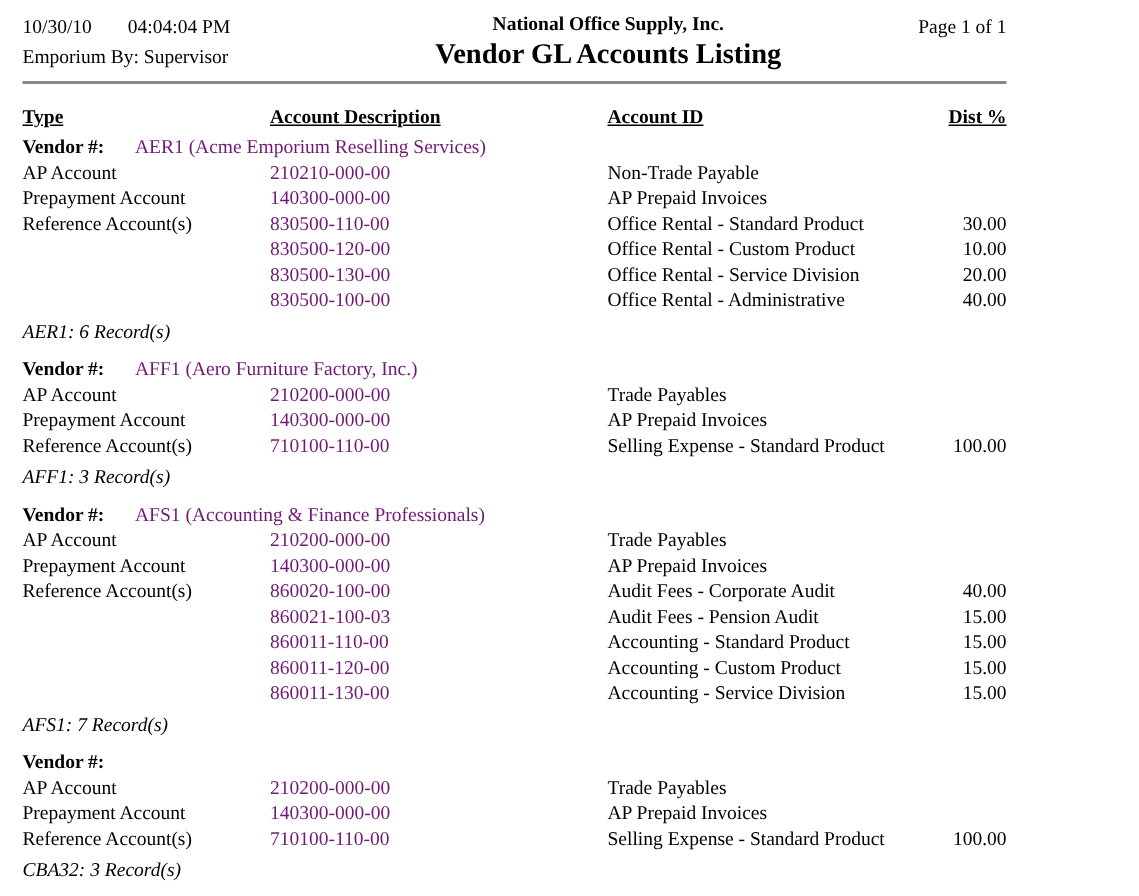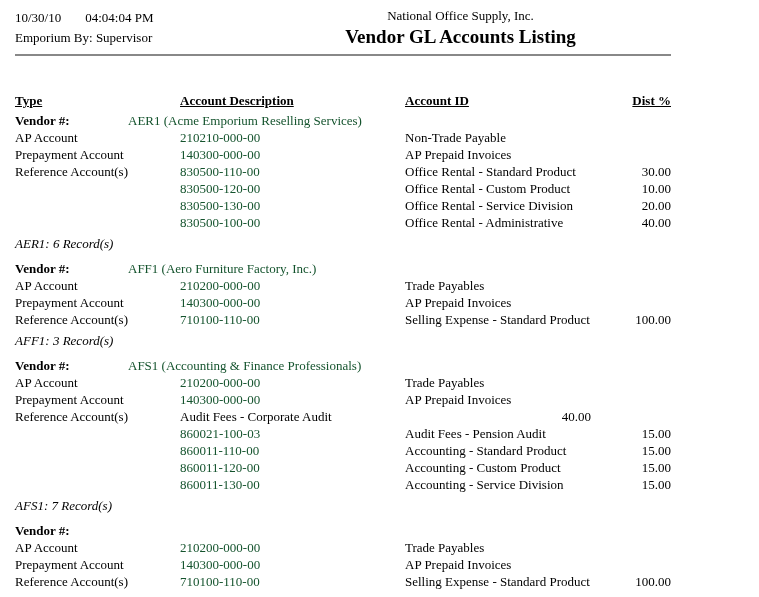--- a/index.html
+++ b/index.html
@@ -9,55 +9,56 @@
     font-size: 13px; color: #000000;
   }
   .page { box-sizing: border-box; width: 695px; padding: 8px 24px 0 15px; }
 
   
   .hdr { display: flex; align-items: flex-start; }
   .hdr-left { width: 235px; line-height: 20px; }
   .hdr-l1 { display: flex; }
   .time { margin-left: 24px; }
   .hdr-center { flex: 1; text-align: center; }
-  .company { font-weight: normal; font-size: 13px; line-height: 16px; }
+  .company { font-weight: bold; font-size: 13px; line-height: 16px; }
   .rtitle { font-weight: bold; font-size: 19px; line-height: 22px; margin-top: 2px; }
   .hdr-right { width: 110px; text-align: right; line-height: 20px; }
 
   .rule { border: none; border-top: 2px solid #888888; margin: 6px 0 0 0; }
 
   
   .grid { display: grid; grid-template-columns: 165px 225px 1fr 80px; line-height: 17px; }
-  .colhead { margin-top: 36px; margin-bottom: 3px; font-weight: bold; }
+  .colhead { margin-top: 13px; margin-bottom: 3px; font-weight: bold; }
   .colhead .ch { text-decoration: underline; }
   .c4 { text-align: right; }
-  .link { color: #14532d; }
+  .link { color: #701a75; }
 
   .group { margin-bottom: 8px; }
-  .vendor-row { display: flex; line-height: 17px; gap: 38px; }
+  .vendor-row { display: flex; line-height: 17px; }
   .vlabel { font-weight: bold; width: 75px; }
   .summary { font-style: italic; line-height: 17px; margin-top: 4px; }
 </style>
 </head>
 <body>
 
 <div class="page">
 
   <div class="hdr">
     <div class="hdr-left">
       <div class="hdr-l1">
         <span>10/30/10</span>
         <span class="time">04:04:04 PM</span>
       </div>
       <div>Emporium By: Supervisor</div>
     </div>
     <div class="hdr-center">
       <div class="company">National Office Supply, Inc.</div>
       <div class="rtitle">Vendor GL Accounts Listing</div>
     </div>
+    <div class="hdr-right">Page 1 of 1</div>
   </div>
 
   <hr class="rule">
 
   <div class="grid colhead">
     <span class="ch c1">Type</span>
     <span class="ch c3">Account Description</span>
     <span class="ch c2">Account ID</span>
     <span class="c4"><span class="ch">Dist %</span></span>
   </div>
@@ -144,20 +145,21 @@
       <span class="c4"></span>
     </div>
     <div class="grid">
       <span>Prepayment Account</span>
       <span class="link">140300-000-00</span>
       <span>AP Prepaid Invoices</span>
       <span class="c4"></span>
     </div>
     <div class="grid">
       <span>Reference Account(s)</span>
+      <span class="link">860020-100-00</span>
       <span>Audit Fees - Corporate Audit</span>
       <span class="c4">40.00</span>
     </div>
     <div class="grid">
       <span></span>
       <span class="link">860021-100-03</span>
       <span>Audit Fees - Pension Audit</span>
       <span class="c4">15.00</span>
     </div>
     <div class="grid">

